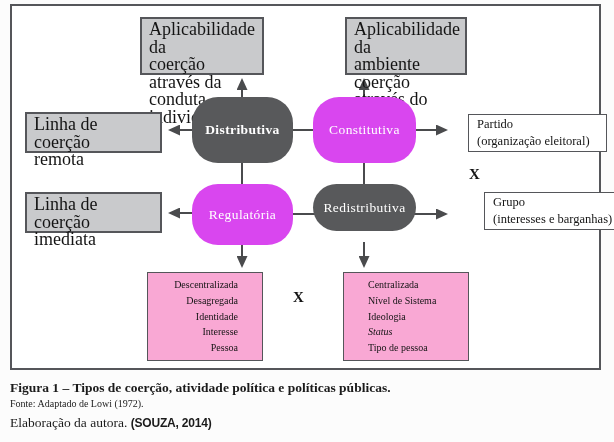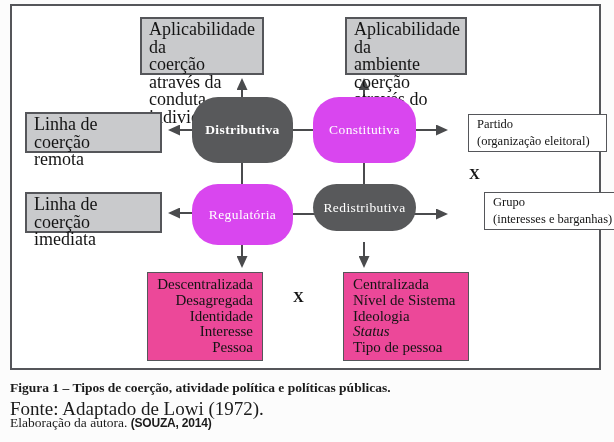--- a/index.html
+++ b/index.html
@@ -32,24 +32,24 @@
   .wbox {
     position:absolute;
     background:#ffffff;
     border:1.5px solid #55565a;
     font-size:12.5px; line-height:17px;
     padding:1px 8px;
     color:#141414;
   }
   .listbox {
     position:absolute;
-    background:#ec4899;
+    background:#f9a8d4;
     border:1.5px solid #55565a;
-    font-size:15px; line-height:15.8px;
-    padding:4px 9px;
+    font-size:10px; line-height:15.8px;
+    padding:4px 24px;
     color:#141414;
   }
   .align-right { text-align:right; }
   .align-left  { text-align:left; }
   .italic { font-style:italic; }
   .node {
     position:absolute;
     border-radius:26px;
     color:#ffffff;
     display:flex; align-items:center; justify-content:center;
@@ -60,21 +60,21 @@
   .node-dark  { background:#58595b; }
   .node-light { background:#d946ef; }
   .xmark {
     position:absolute;
     font-weight:bold;
     font-size:15px;
     color:#141414;
   }
   .caption { position:absolute; left:10px; }
   .cap-title  { top:380px; font-weight:bold; font-size:13.5px;text-align:center; }
-  .cap-source { top:398px; font-size:19px; }
+  .cap-source { top:398px; font-size:10px; }
   .cap-elab   { top:415px; font-size:13.5px; }
   .souza {
     font-family:"Liberation Sans", sans-serif;
     font-size:12px;
     font-weight:bold;
     letter-spacing:-0.2px;
   }
 </style>
 </head>
 <body>

